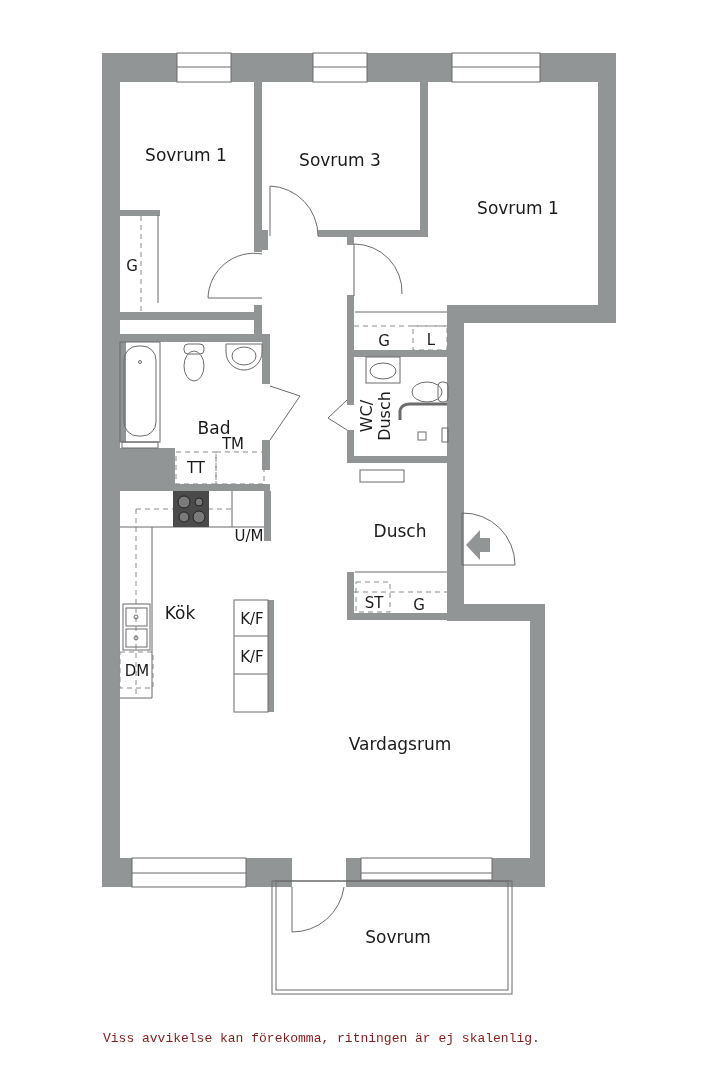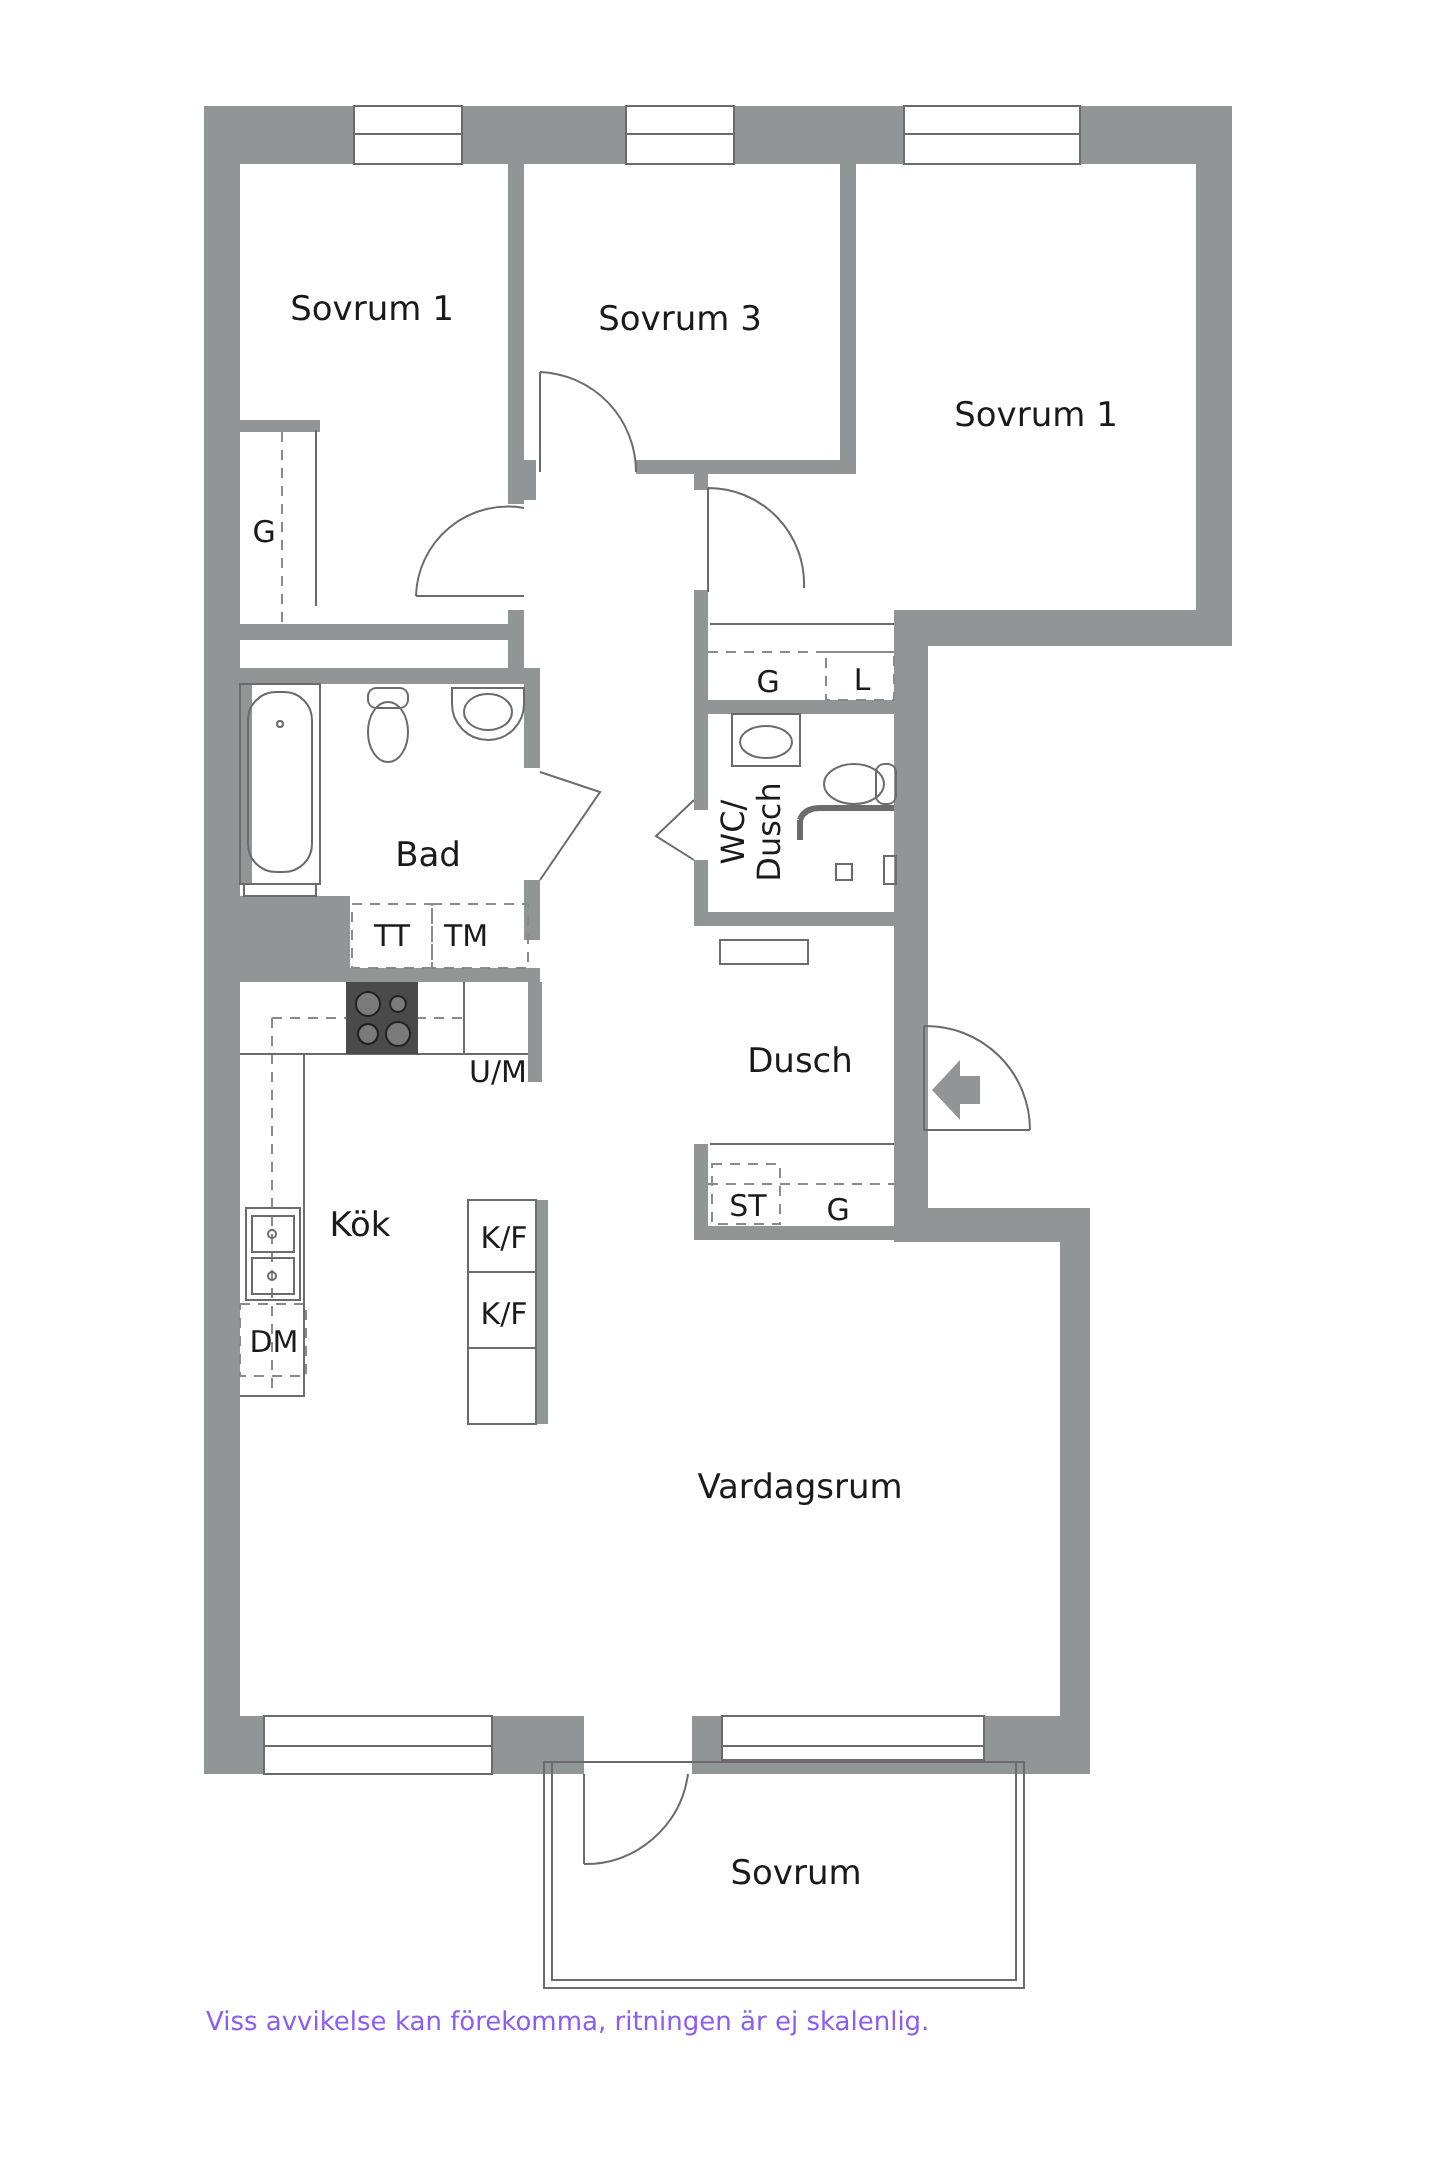--- a/index.html
+++ b/index.html
@@ -2,21 +2,21 @@
 <html><head>
 <meta charset="utf-8">
 <style>
   html, body { margin: 0; padding: 0; background: #ffffff; }
   body { width: 720px; height: 1080px; position: relative; overflow: hidden; font-family: "DejaVu Sans", sans-serif; }
   #plan { position: absolute; left: 0; top: 0; }
   .lbl { position: absolute; color: #1a1a1a; font-family: "DejaVu Sans", sans-serif; white-space: nowrap; transform: translate(-50%, -50%); }
   .room { font-size: 17px; text-align: center; }
   .fix { font-size: 15px; }
   .vert { transform: translate(-50%, -50%) rotate(-90deg); font-size: 16px; line-height: 18px; text-align: center; }
-  .footnote { position: absolute; left: 103px; top: 1004px; font-size: 13px; color: #8b5cf6; white-space: nowrap; }
+  .footnote { position: absolute; left: 103px; top: 1031px; font-size: 13px; color: #7f1d1d; white-space: nowrap; font-family: Liberation Mono, monospace; }
 </style>
 </head>
 <body>
 
 <svg id="plan" width="720" height="1080" viewBox="0 0 720 1080" xmlns="http://www.w3.org/2000/svg">
   <g fill="#929596" stroke="none">
 
     <rect x="102" y="53" width="514" height="29"></rect>
     <rect x="102" y="53" width="18" height="834"></rect>
     <rect x="598" y="53" width="18" height="270"></rect>
@@ -158,21 +158,21 @@
 
 <div class="lbl room" style="left:186px;top:155px">Sovrum 1</div>
 <div class="lbl room" style="left:340px;top:160px">Sovrum 3</div>
 <div class="lbl room" style="left:518px;top:208px">Sovrum 1</div>
 <div class="lbl fix" style="left:132px;top:266px">G</div>
 <div class="lbl fix" style="left:384px;top:341px">G</div>
 <div class="lbl fix" style="left:431px;top:340px">L</div>
 <div class="lbl room" style="left:214px;top:428px">Bad</div>
 <div class="lbl vert" style="left:376px;top:416px"><span>WC/</span><br><span>Dusch</span></div>
 <div class="lbl fix" style="left:196px;top:468px">TT</div>
-<div class="lbl fix" style="left:233px;top:468px">TM</div>
+<div class="lbl fix" style="left:233px;top:444px">TM</div>
 <div class="lbl fix" style="left:249px;top:536px">U/M</div>
 <div class="lbl room" style="left:400px;top:531px">Dusch</div>
 <div class="lbl fix" style="left:374px;top:603px">ST</div>
 <div class="lbl fix" style="left:419px;top:605px">G</div>
 <div class="lbl room" style="left:180px;top:613px">Kök</div>
 <div class="lbl fix" style="left:252px;top:619px">K/F</div>
 <div class="lbl fix" style="left:252px;top:657px">K/F</div>
 <div class="lbl fix" style="left:137px;top:671px">DM</div>
 <div class="lbl room" style="left:400px;top:744px">Vardagsrum</div>
 <div class="lbl room" style="left:398px;top:937px">Sovrum</div>

